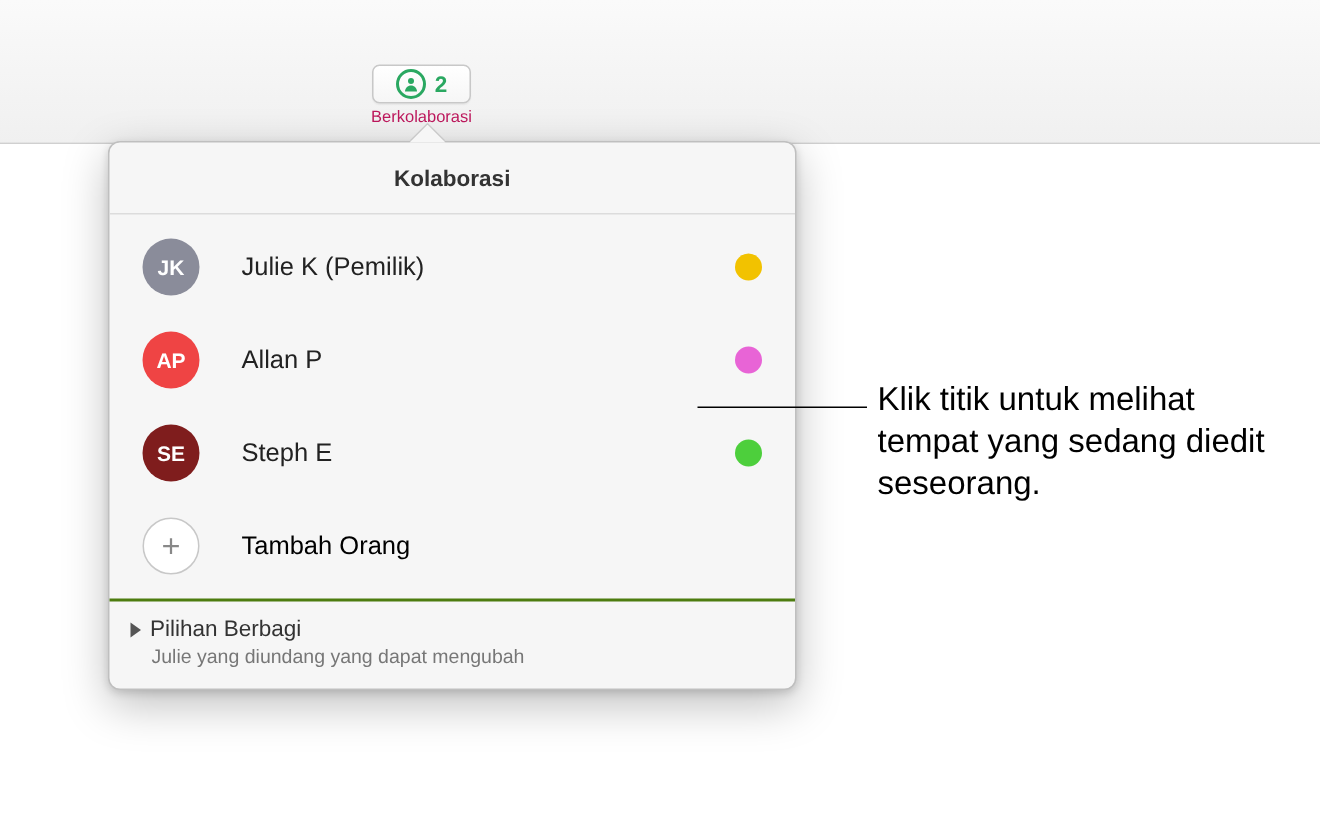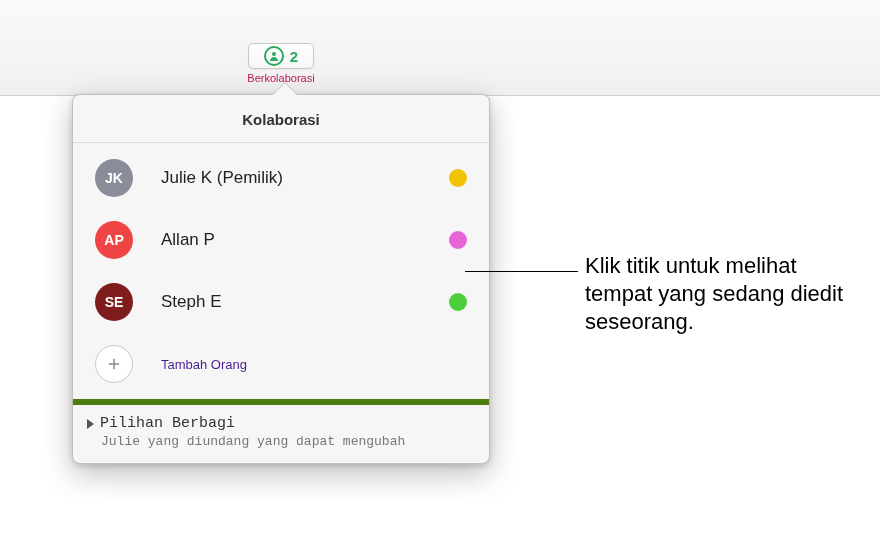--- a/index.html
+++ b/index.html
@@ -54,21 +54,21 @@
       left: 225px;
       width: 112px;
       text-align: center;
       font-size: 11px;
       color: #be185d;
     }
     .popover {
       position: absolute;
       top: 94px;
       left: 72px;
-      width: 418px;
+      width: 459px;
       background: #f6f6f6;
       border: 1px solid #bfbfbf;
       border-radius: 8px;
       box-shadow: 0 10px 30px rgba(0,0,0,0.25), 0 2px 6px rgba(0,0,0,0.15);
     }
     .popover::before {
       content: "";
       position: absolute;
       top: -12px;
       left: 200px;
@@ -110,32 +110,31 @@
       color: #888;
     }
     .add-avatar svg { width: 18px; height: 18px; stroke: #888; }
     .person-name {
       flex: 1;
       font-size: 17px;
       color: #222;
     }
     .add-label {
       flex: 1;
-      font-size: 13px;
-      color: #4c1d95;
+      font-size: 17px;
+      color: #000000;
     }
     .status-dot {
       width: 18px; height: 18px;
       border-radius: 50%;
       flex-shrink: 0;
     }
     .options-section {
-      border-top: 6px solid #4d7c0f;
+      border-top: 2px solid #4d7c0f;
       padding: 10px 14px 14px;
-      font-family: Liberation Mono, monospace;
     }
     .options-row {
       display: flex;
       align-items: center;
       gap: 4px;
     }
     .disclosure {
       width: 0; height: 0;
       border-top: 5px solid transparent;
       border-bottom: 5px solid transparent;

